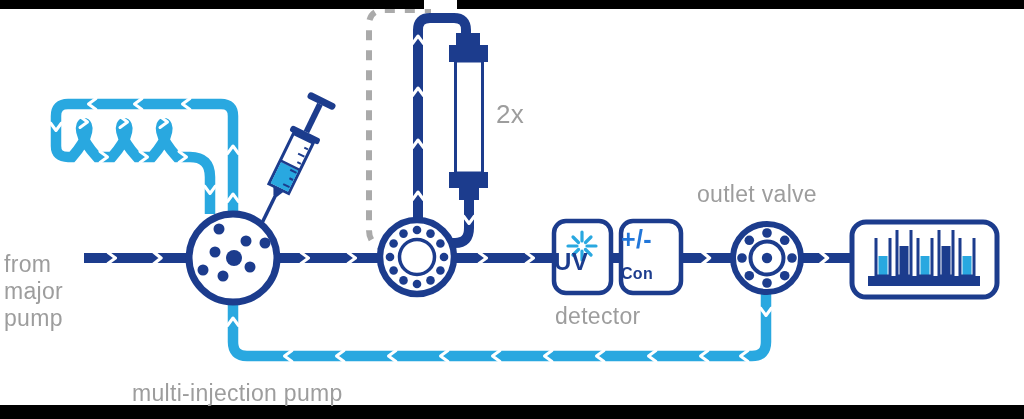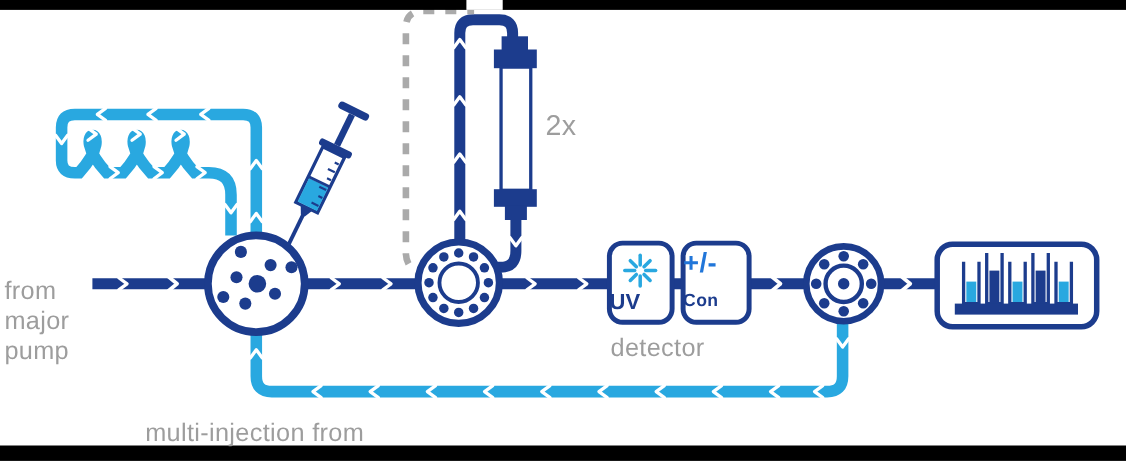--- a/index.html
+++ b/index.html
@@ -223,27 +223,28 @@
       <path class="chev" d="M227.5,325.5 L233,318 L238.5,325.5"></path>
     </g>
   </svg>
 
   <div class="bar top"></div>
   <div class="bar bottom"></div>
   <div class="bar-gap"></div>
 
   <div class="lbl wrap" style="left:4px;top:219px;width:72px;">from major pump</div>
 
-  <div class="lbl" style="left:132px;top:380px;width:220px;">multi-injection from</div>
+  <div class="lbl" style="left:132px;top:380px;width:220px;">multi-injection pump</div>
 
 
   <div class="lbl" style="left:496px;top:101px;width:44px;font-size:26px;">2x</div>
 
   <div class="lbl" style="left:555px;top:303px;width:126px;">detector</div>
 
-  <div class="lbl b-navy" style="left:554px;top:262px;width:58px;font-size:20px;">UV</div>
+  <div class="lbl b-navy" style="left:554px;top:248px;width:58px;font-size:24px;">UV</div>
 
   <div class="lbl b-mid" style="left:621px;top:226px;width:61px;font-size:25px;">+/-</div>
 
   <div class="lbl b-navy" style="left:621px;top:260px;width:61px;font-size:16px;">Con</div>
 
+  <div class="lbl" style="left:697px;top:181px;width:140px;">outlet valve</div>
 
 </div>
 
 </body></html>

